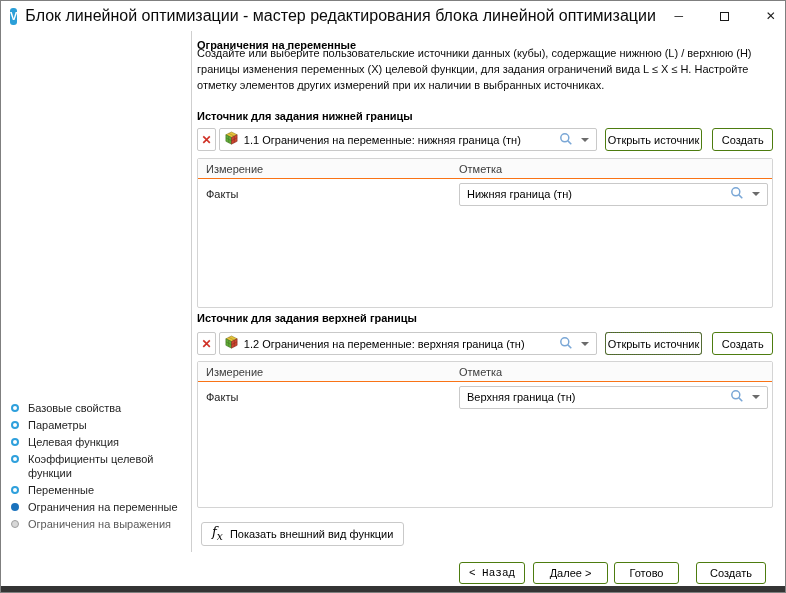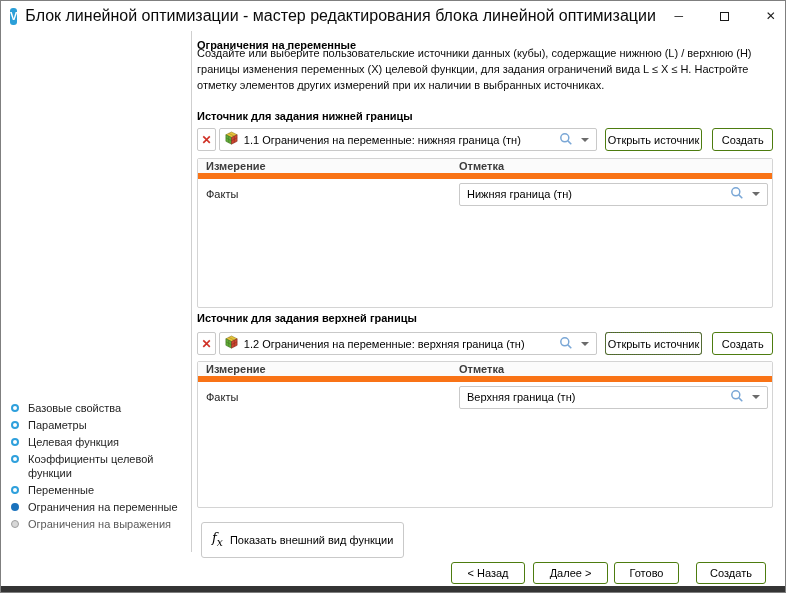--- a/index.html
+++ b/index.html
@@ -74,44 +74,44 @@
   .create-btn { margin-left:10px; width:68px; }
   .focused { outline:1px dotted #5a5a5a; outline-offset:-1px; }
 
   
   .dim-table {
     position:absolute; left:0; width:576px;
     border:1px solid #d4d4d4; border-radius:2px; background:#fff;
   }
   .tbl-lower { top:127px; height:150px; }
   .tbl-upper { top:330px; height:147px; }
-  .thead { display:flex; height:20px; background:#fbfbfb; border-bottom:6px solid #f97316; align-items:center; color:#3d3d3d;font-weight:bold; }
+  .thead { display:flex; height:20px; background:#fbfbfb; border-bottom:1px solid #f97316; align-items:center; color:#3d3d3d; }
   .th1 { width:261px; padding-left:8px; }
   .th2 { flex:1; }
   .trow { display:flex; height:30px; align-items:center; }
   .td1 { width:261px; padding-left:8px; color:#1a1a1a; }
   .td2 { flex:1; padding-right:4px; }
   .cell-combo {
     height:23px; border:1px solid #c9c9c9; border-radius:2px; background:#fff;
     display:flex; align-items:center; padding:0 7px; margin-left:0;
   }
 
   
   .fx-btn {
-    position:absolute; left:4px; top:491px; height:36px;
+    position:absolute; left:4px; top:491px; height:24px;
     display:flex; align-items:center; gap:7px; padding:0 10px;
     border:1px solid #c9c9c9; border-radius:3px; background:#fff;
     font-family:inherit; font-size:11px; color:#000;
   }
   .fx-glyph { font-family:"DejaVu Serif", serif; font-style:italic; font-size:13px; line-height:1; }
 
   
   .footer { position:absolute; top:531px; right:19px; display:flex; align-items:center; }
   .footer .btn { height:22px; }
-  .back-btn { width:74px; }
+  .back-btn { width:66px;font-family:Liberation Mono, monospace; }
   .next-btn { width:75px; margin-left:8px; }
   .finish-btn { width:65px; margin-left:6px; }
   .cancel-btn { width:70px; margin-left:17px; }
 
   .bottom-strip { flex:0 0 6px; background:#343434; }
 </style>
 </head>
 <body>
 
 <div class="window">

